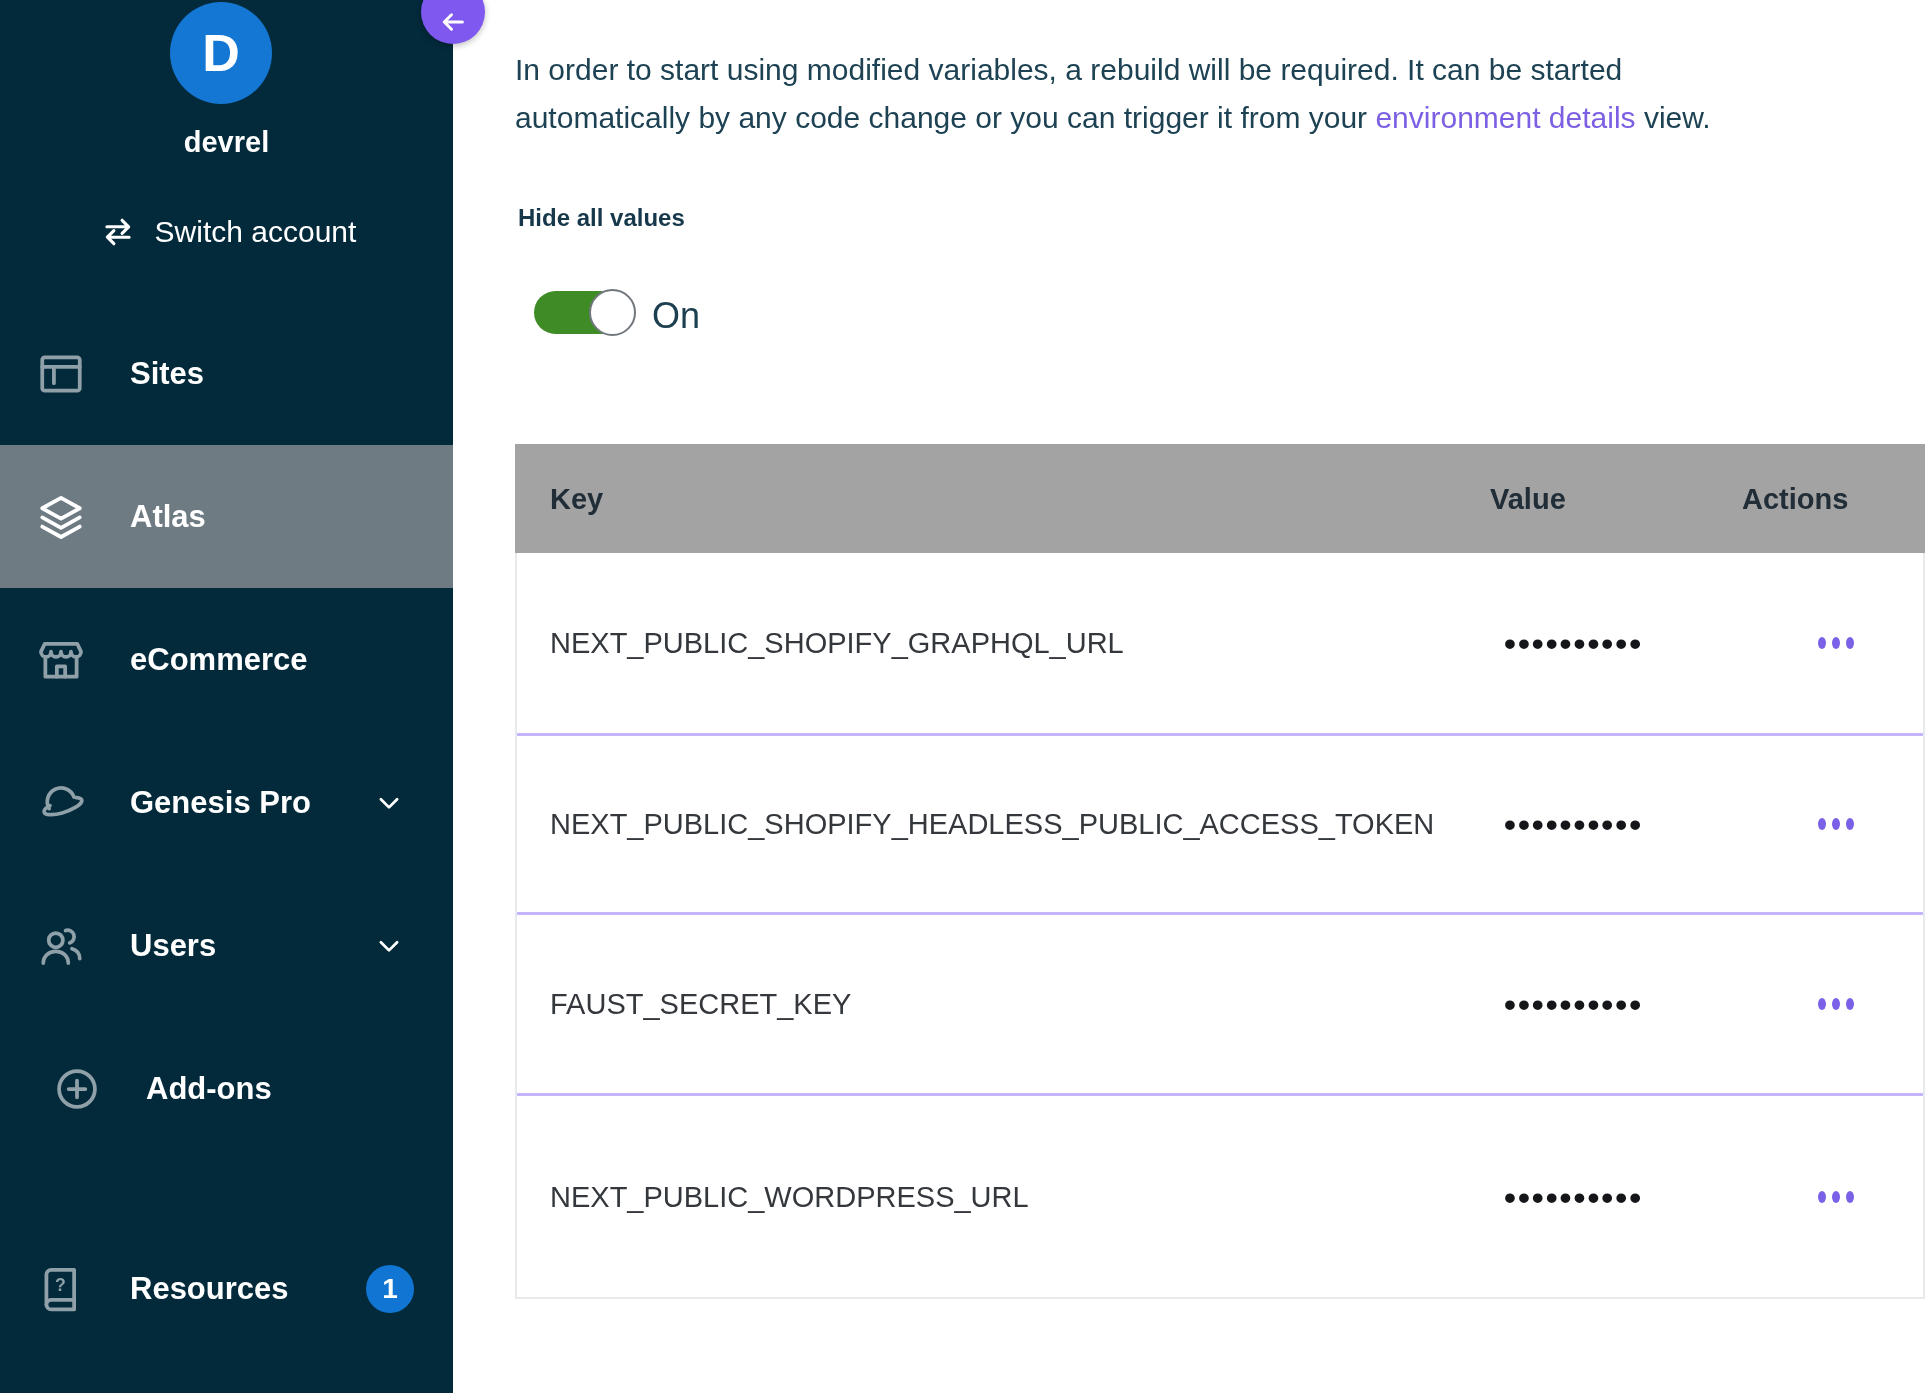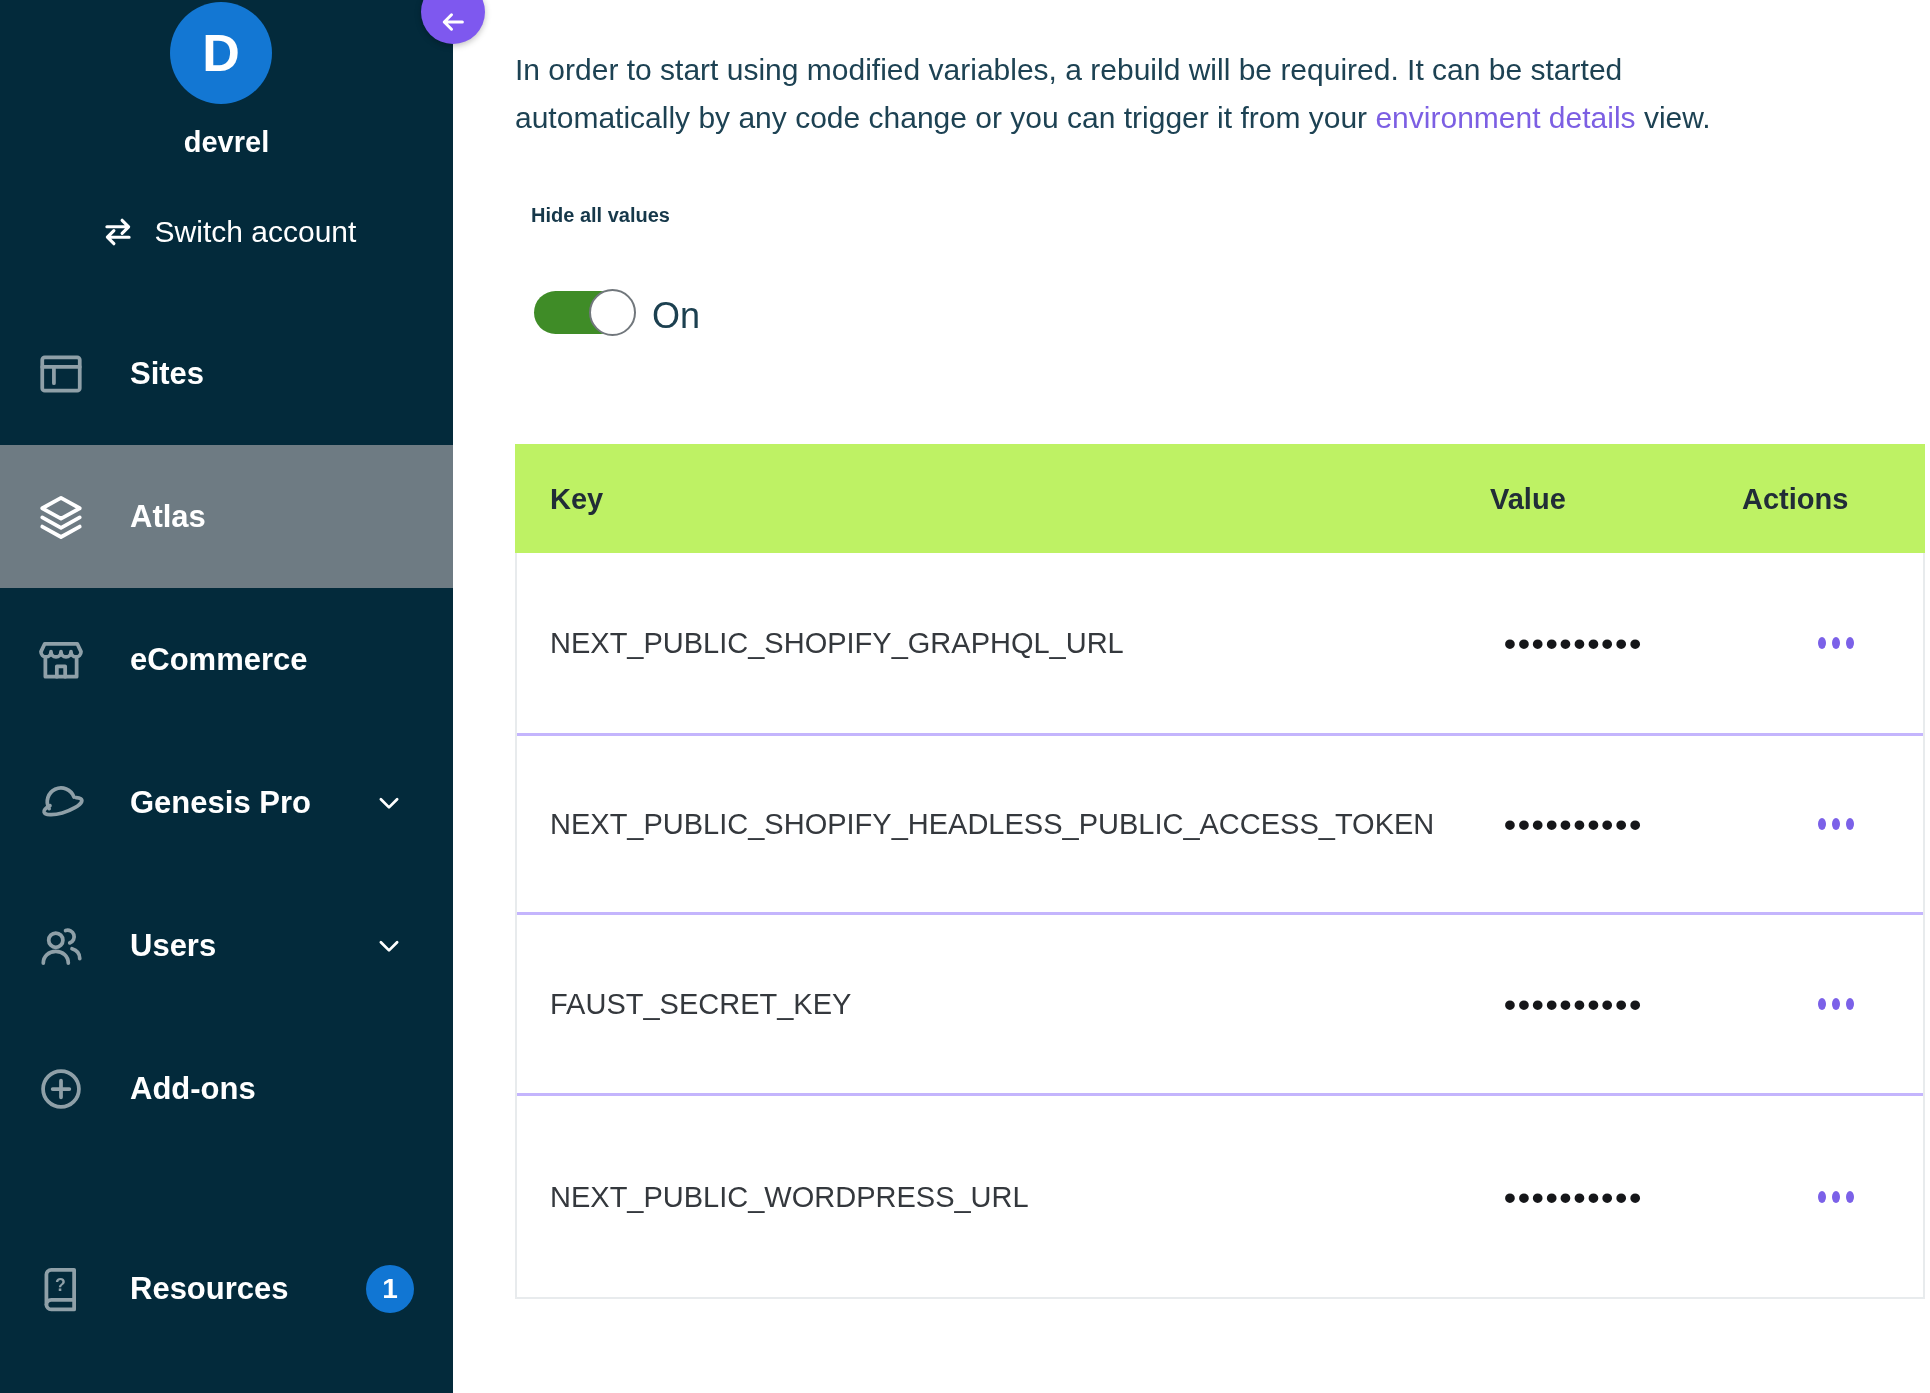--- a/index.html
+++ b/index.html
@@ -66,22 +66,22 @@
   
   .content { position:absolute; left:515px; top:0; width:1415px; height:1393px; }
 
   .notice {
     position:absolute; left:0; top:46px; width:1400px;
     color:#1d4253; font-size:30px; line-height:48px;
   }
   .notice a { color:#7c5fe3; text-decoration:none; cursor:pointer; }
 
   .hide-label {
-    position:absolute; left:16px; top:204px;
-    color:#16384a; font-size:20px; font-weight:bold;text-align:right;
+    position:absolute; left:3px; top:204px;
+    color:#16384a; font-size:24px; font-weight:bold;text-align:right;
   }
 
   .toggle {
     position:absolute; left:19px; top:291px; width:102px; height:43px; cursor:pointer;
   }
   .toggle-track {
     position:absolute; left:0; top:0; width:88px; height:43px;
     background:#3f8c27; border-radius:22px;
   }
   .toggle-knob {
@@ -89,21 +89,21 @@
     background:#ffffff; border:2px solid #71777c; border-radius:50%;
   }
   .toggle-state {
     position:absolute; left:137px; top:295px;
     color:#1c4050; font-size:36px;
   }
 
   
   .env-table { position:absolute; left:0; top:444px; width:1410px; }
   .t-head {
-    position:relative; width:1410px; height:109px; background:#bef264;
+    position:relative; width:1410px; height:109px; background:#a3a3a3;
   }
   .t-head span {
     position:absolute; top:50%; transform:translateY(-50%);
     color:#212d37; font-size:29px; font-weight:bold;
   }
   .th-key { left:35px; }
   .th-value { left:975px; }
   .th-actions { left:1227px; }
 
   .t-body {
@@ -215,21 +215,21 @@
         </svg>
     </span>
     <span class="side-label">Users</span>
     <span class="chevron">
       <svg viewBox="0 0 24 24">
           <path class="st" stroke="#ffffff" stroke-width="2.2" d="M5.5 9 12 15.5 18.5 9"></path>
         </svg>
     </span>
   </div>
 
-  <div class="side-item" style="top:1017px;">
+  <div class="side-item" style="top:1017px;margin-left:16px;">
     <span class="side-icon">
       <svg viewBox="0 0 24 24">
           <circle class="st" stroke="#8fa0a8" stroke-width="1.8" cx="12" cy="12" r="8.6"></circle>
           <path class="st" stroke="#8fa0a8" stroke-width="1.8" d="M12 8v8M8 12h8"></path>
         </svg>
     </span>
     <span class="side-label">Add-ons</span>
   </div>
 
   <div class="side-item" style="top:1217px;">

